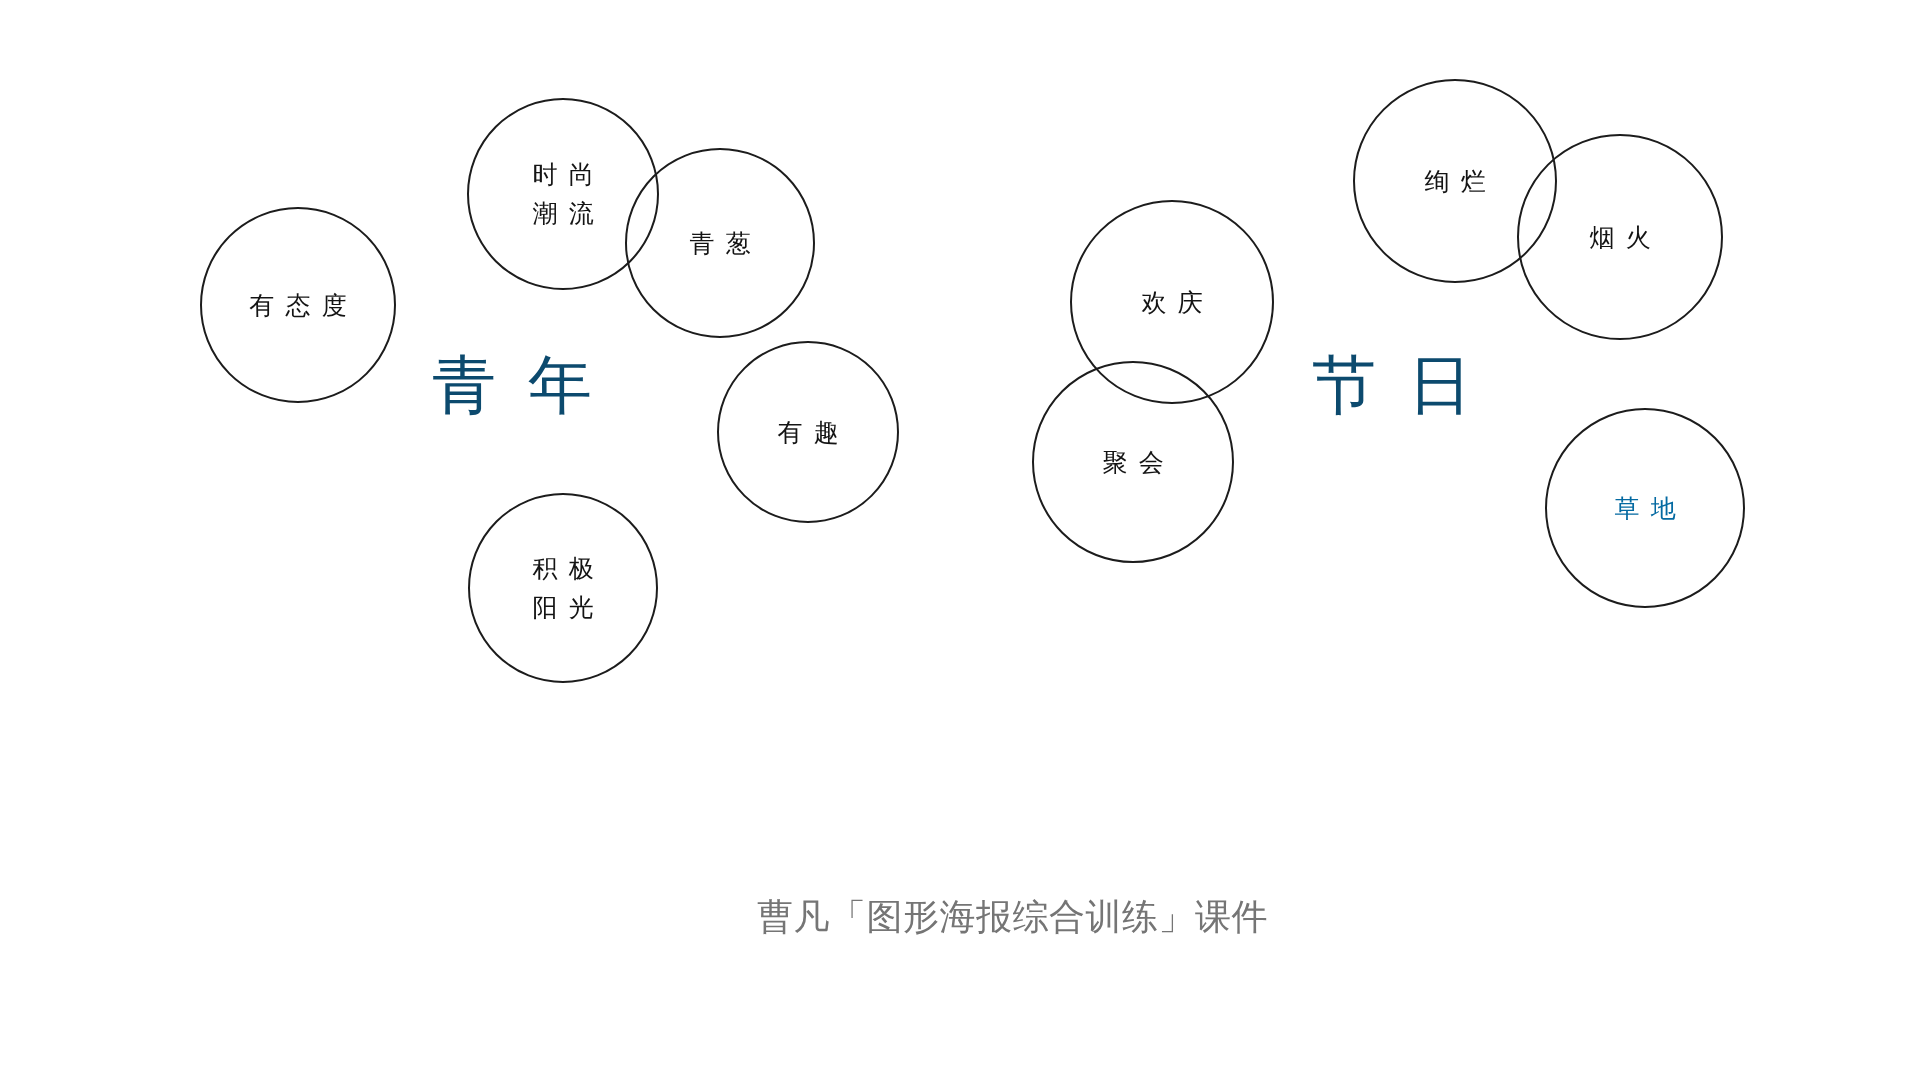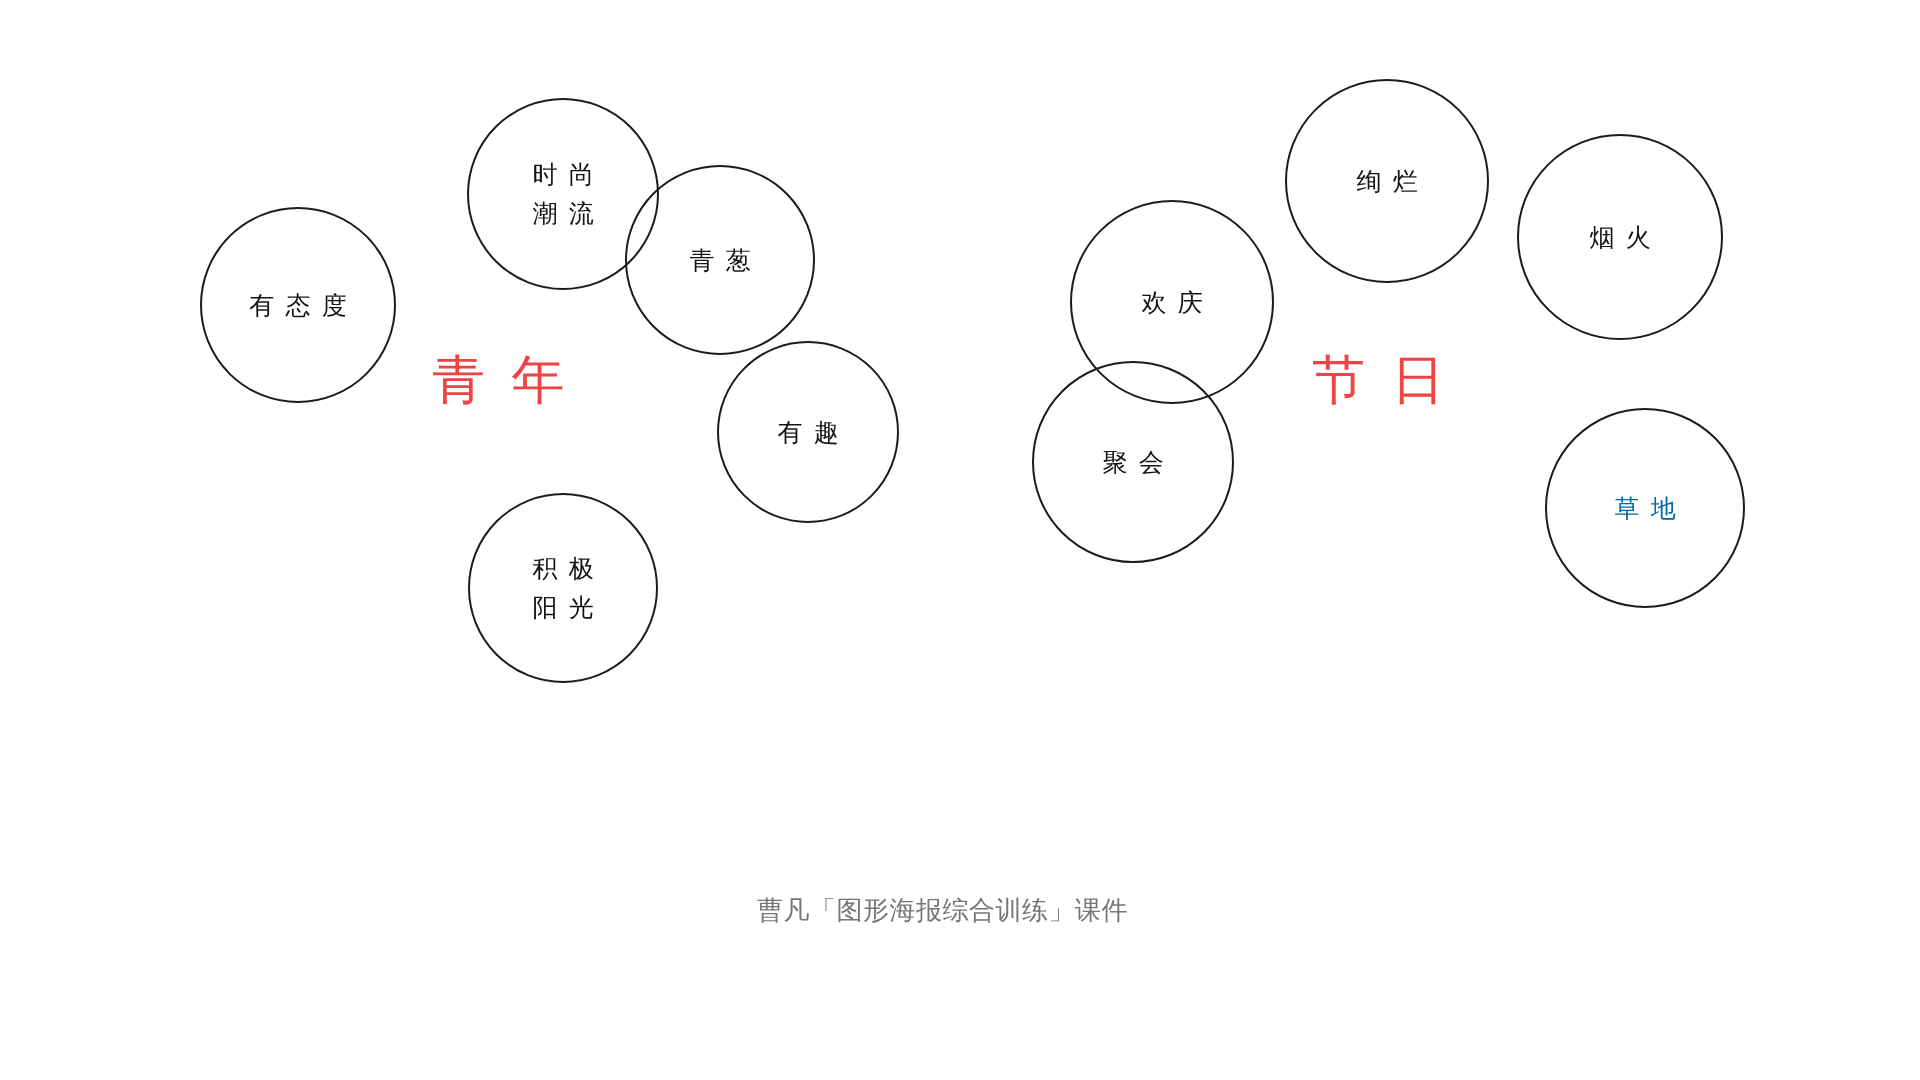--- a/index.html
+++ b/index.html
@@ -30,68 +30,68 @@
     white-space: pre-line;
     text-align: center;
     font-size: 25px;
     line-height: 1.55;
     letter-spacing: 0.45em;
     padding-left: 0.45em; 
     color: #141414;
   }
   .group-label {
     position: absolute;
-    font-size: 53px;
+    font-size: 64px;
     line-height: 1.05;
     letter-spacing: 0.5em;
-    color: #ef4444;
+    color: #0c4a6e;
     white-space: nowrap;
   }
   .caption {
     position: absolute;
     left: 757px;
     top: 895px;
-    font-size: 26px;
+    font-size: 36px;
     line-height: 1.2;
     letter-spacing: 0.5px;
     color: #757575;
     white-space: nowrap;
     text-align: center;
   }
 </style>
 </head>
 <body>
 
 <div class="canvas" style="background: rgb(255, 255, 255);">
   <div class="caption" style="color: rgb(117, 117, 117);">曹凡「图形海报综合训练」课件</div>
 <div class="circle" style="left: 467px; top: 98px; width: 192px; height: 192px; border-color: rgb(28, 28, 28);">
       <span class="circle-label" style="color: rgb(20, 20, 20);">时尚
 潮流</span>
     </div>
-    <div class="circle" style="left: 625px; top: 165px; width: 190px; height: 190px; border-color: rgb(28, 28, 28);">
+    <div class="circle" style="left: 625px; top: 148px; width: 190px; height: 190px; border-color: rgb(28, 28, 28);">
       <span class="circle-label" style="color: rgb(20, 20, 20);">青葱</span>
     </div>
     <div class="circle" style="left: 200px; top: 207px; width: 196px; height: 196px; border-color: rgb(28, 28, 28);">
       <span class="circle-label" style="color: rgb(20, 20, 20);">有态度</span>
     </div>
     <div class="circle" style="left: 717px; top: 341px; width: 182px; height: 182px; border-color: rgb(28, 28, 28);">
       <span class="circle-label" style="color: rgb(20, 20, 20);">有趣</span>
     </div>
     <div class="circle" style="left: 468px; top: 493px; width: 190px; height: 190px; border-color: rgb(28, 28, 28); align-items: center;">
       <span class="circle-label" style="color: rgb(20, 20, 20);">积极
 阳光</span>
     </div>
     <div class="group-label" style="left: 432px; top: 352px;">青年</div>
     <div class="circle" style="left: 1070px; top: 200px; width: 204px; height: 204px; border-color: rgb(28, 28, 28);">
       <span class="circle-label" style="color: rgb(20, 20, 20);">欢庆</span>
     </div>
     <div class="circle" style="left: 1032px; top: 361px; width: 202px; height: 202px; border-color: rgb(28, 28, 28);">
       <span class="circle-label" style="color: rgb(20, 20, 20);">聚会</span>
     </div>
-    <div class="circle" style="left: 1285px; top: 79px; width: 204px; height: 204px; border-color: rgb(28, 28, 28); justify-content: center;">
+    <div class="circle" style="left: 1353px; top: 79px; width: 204px; height: 204px; border-color: rgb(28, 28, 28); justify-content: center;">
       <span class="circle-label" style="color: rgb(20, 20, 20);">绚烂</span>
     </div>
     <div class="circle" style="left: 1517px; top: 134px; width: 206px; height: 206px; border-color: rgb(28, 28, 28);">
       <span class="circle-label" style="color: rgb(20, 20, 20);">烟火</span>
     </div>
     <div class="circle" style="left: 1545px; top: 408px; width: 200px; height: 200px; border-color: rgb(28, 28, 28);">
       <span class="circle-label" style="color: #0369a1;">草地</span>
     </div>
     <div class="group-label" style="left: 1312px; top: 352px;">节日</div>
   </div>

